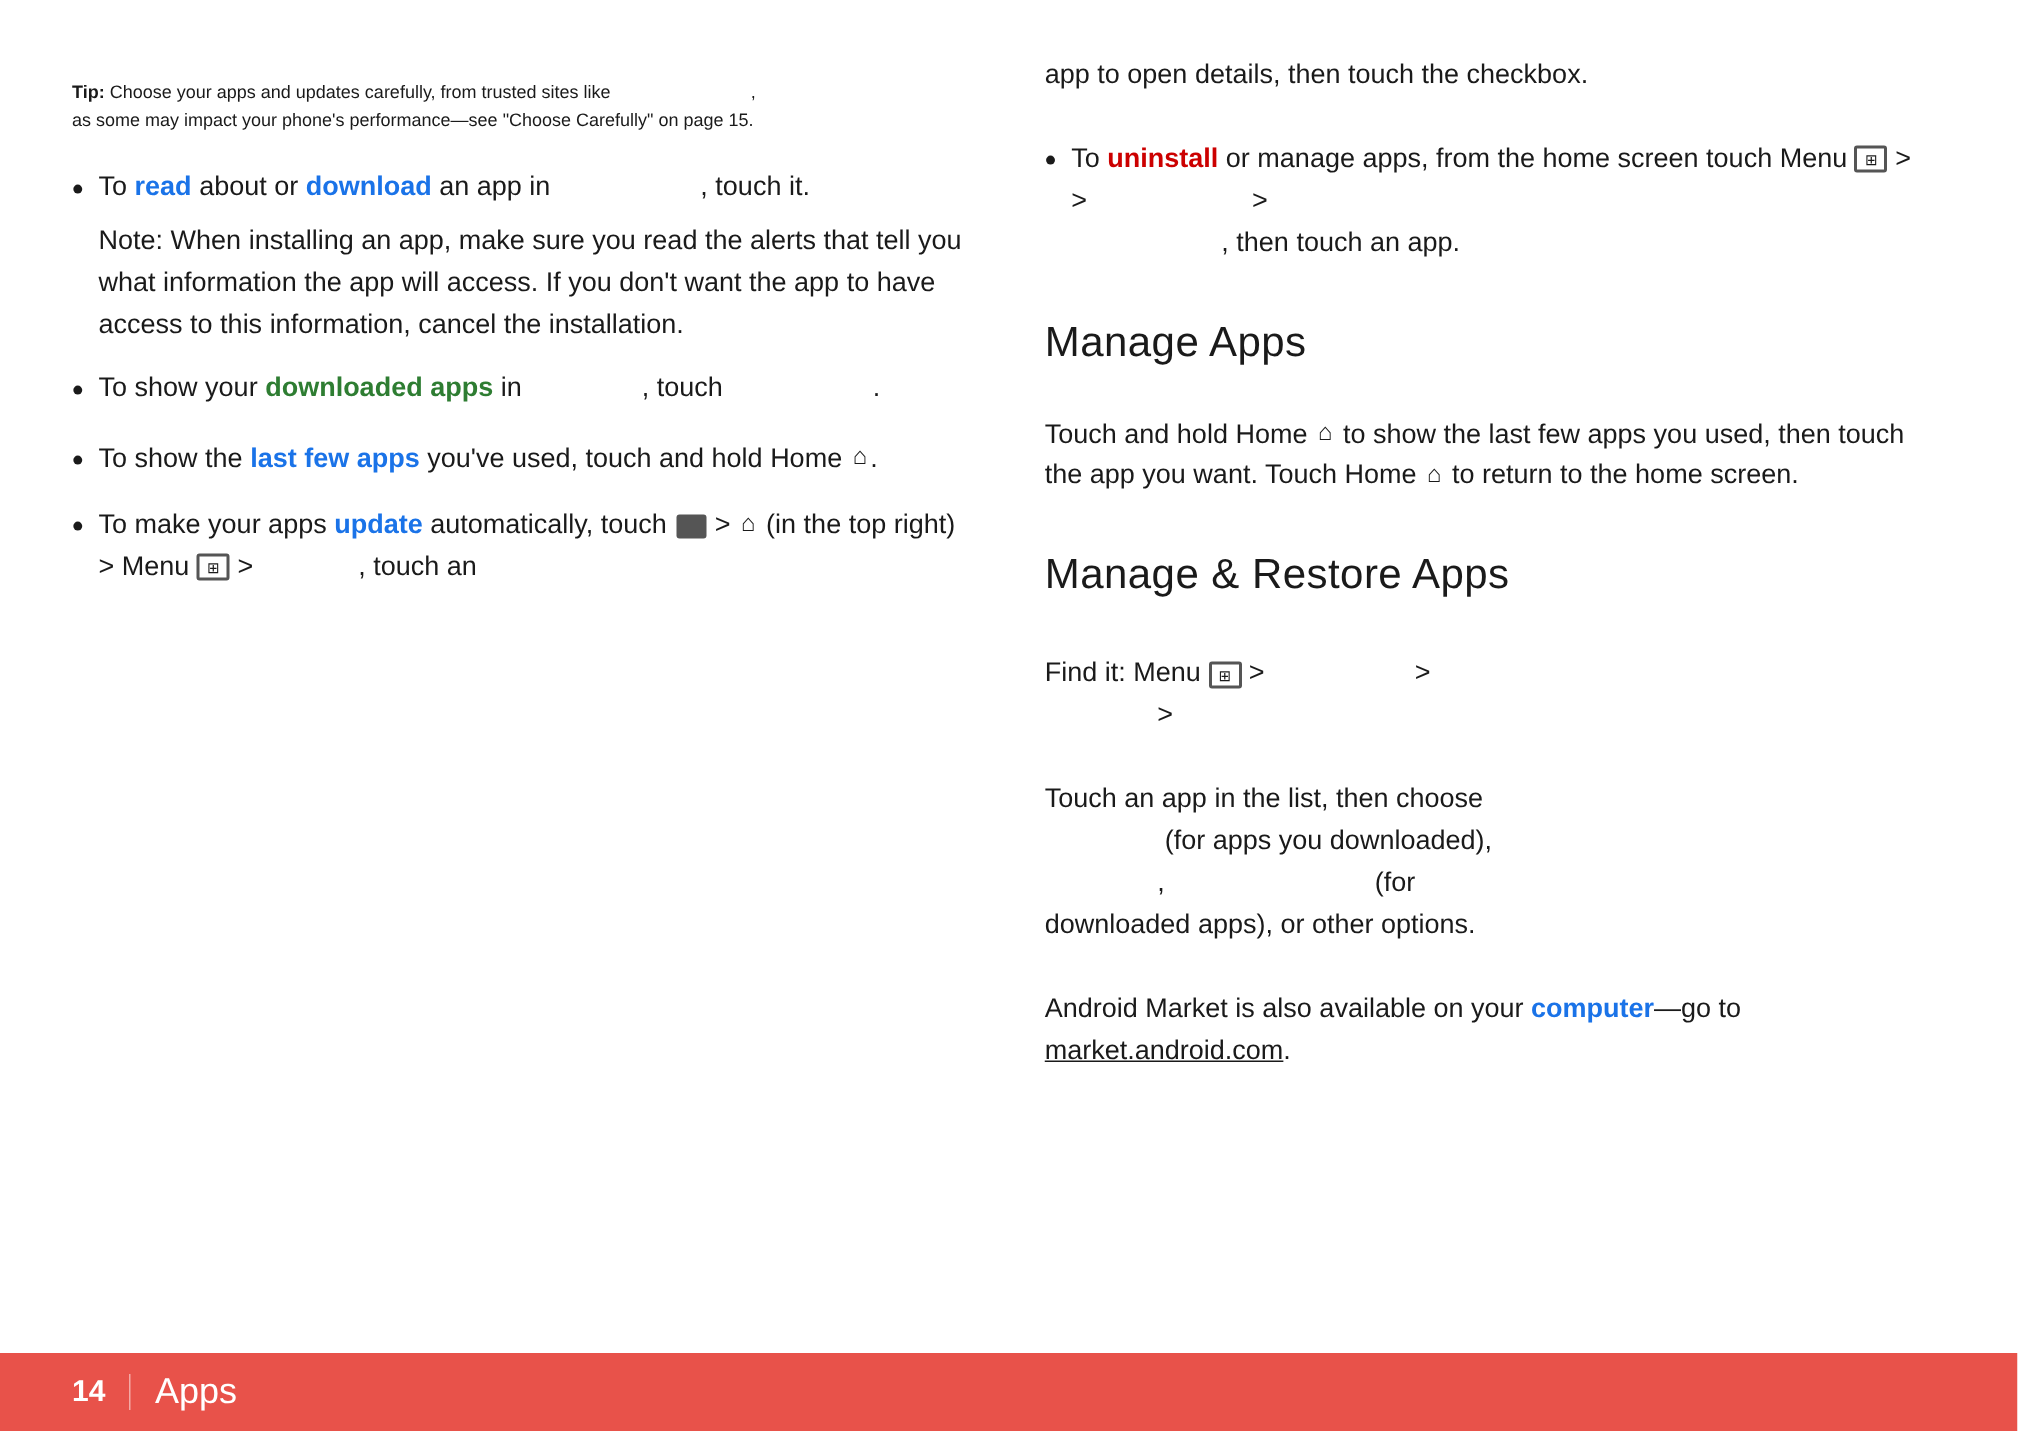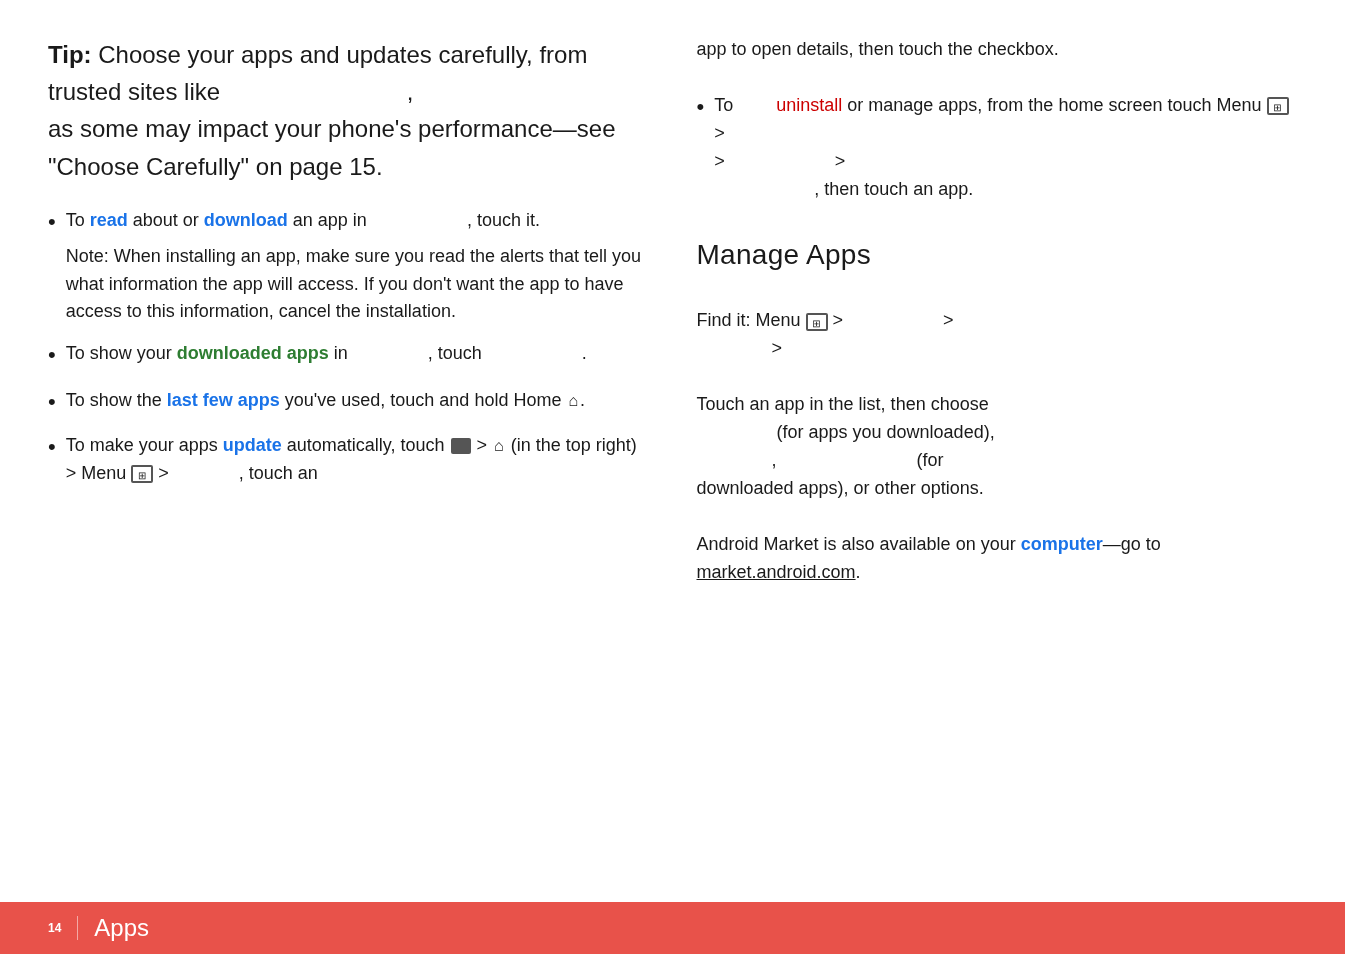--- a/index.html
+++ b/index.html
@@ -42,22 +42,23 @@
 
     .right-column {
       flex: 1;
       display: flex;
       flex-direction: column;
       gap: 28px;
     }
 
     .tip-block {
       line-height: 1.55;
-      font-size: 24px;
+      font-size: 12px;
       margin-bottom: 6px;
+      margin-top: 16px;
     }
 
     .tip-block .bold-label {
       font-weight: bold;
     }
 
     .bullet-list {
       list-style: none;
       padding: 0;
       display: flex;
@@ -85,23 +86,22 @@
     .bold-text {
       font-weight: normal;
     }
 
     .bold-color-blue {
       font-weight: bold;
       color: #1a73e8;
     }
 
     .bold-color-red {
-      font-weight: normal;
+      font-weight: bold;
       color: #cc0000;
-      margin-left: 38px;
     }
 
     .bold-color-green {
       font-weight: bold;
       color: #2e7d32;
     }
 
     .note-block {
       margin-top: 8px;
       line-height: 1.55;
@@ -155,21 +155,21 @@
       height: 52px;
       background: #e8524a;
       display: flex;
       align-items: center;
       padding: 0 48px;
       gap: 16px;
     }
 
     .footer-page-number {
       color: #ffffff;
-      font-size: 12px;
+      font-size: 20px;
       font-weight: bold;
       flex-shrink: 0;
     }
 
     .footer-section-label {
       color: #ffffff;
       font-size: 24px;
     }
 
     .divider-line {
@@ -257,21 +257,29 @@
             To <span class="bold-color-red">uninstall</span> or manage apps, from the home screen touch Menu
             <span style="display:inline-block;width:22px;height:18px;border:2px solid #555;border-radius:2px;vertical-align:middle;font-size:10px;text-align:center;line-height:18px;">⊞</span>
             &gt;<br>
             &gt; &nbsp;&nbsp;&nbsp;&nbsp;&nbsp;&nbsp;&nbsp;&nbsp;&nbsp;&nbsp;&nbsp;&nbsp;&nbsp;&nbsp;&nbsp;&nbsp;&nbsp;&nbsp;&nbsp;&nbsp; &gt;<br>
             &nbsp;&nbsp;&nbsp;&nbsp;&nbsp;&nbsp;&nbsp;&nbsp;&nbsp;&nbsp;&nbsp;&nbsp;&nbsp;&nbsp;&nbsp;&nbsp;&nbsp;&nbsp;&nbsp;&nbsp;, then touch an app.
           </span>
         </li>
       </ul>
 
       <div class="section-title">Manage Apps</div>
-
+      <div class="section-body">
+        Touch and hold Home
+        <span class="home-icon">⌂</span>
+        to show the last few apps you used, then touch the app you want. Touch Home
+        <span class="home-icon">⌂</span>
+        to return to the home screen.
+      </div>
+
+      <div class="section-title">Manage &amp; Restore Apps</div>
 
       <div class="find-it-line">
         <span class="bold-text">Find it:</span>
         Menu
         <span style="display:inline-block;width:22px;height:18px;border:2px solid #555;border-radius:2px;vertical-align:middle;font-size:10px;text-align:center;line-height:18px;">⊞</span>
         &gt; &nbsp;&nbsp;&nbsp;&nbsp;&nbsp;&nbsp;&nbsp;&nbsp;&nbsp;&nbsp;&nbsp;&nbsp;&nbsp;&nbsp;&nbsp;&nbsp;&nbsp;&nbsp; &gt;<br>
         &nbsp;&nbsp;&nbsp;&nbsp;&nbsp;&nbsp;&nbsp;&nbsp;&nbsp;&nbsp;&nbsp;&nbsp;&nbsp;&nbsp;&nbsp;&gt;
       </div>
 
       <div class="section-body">

